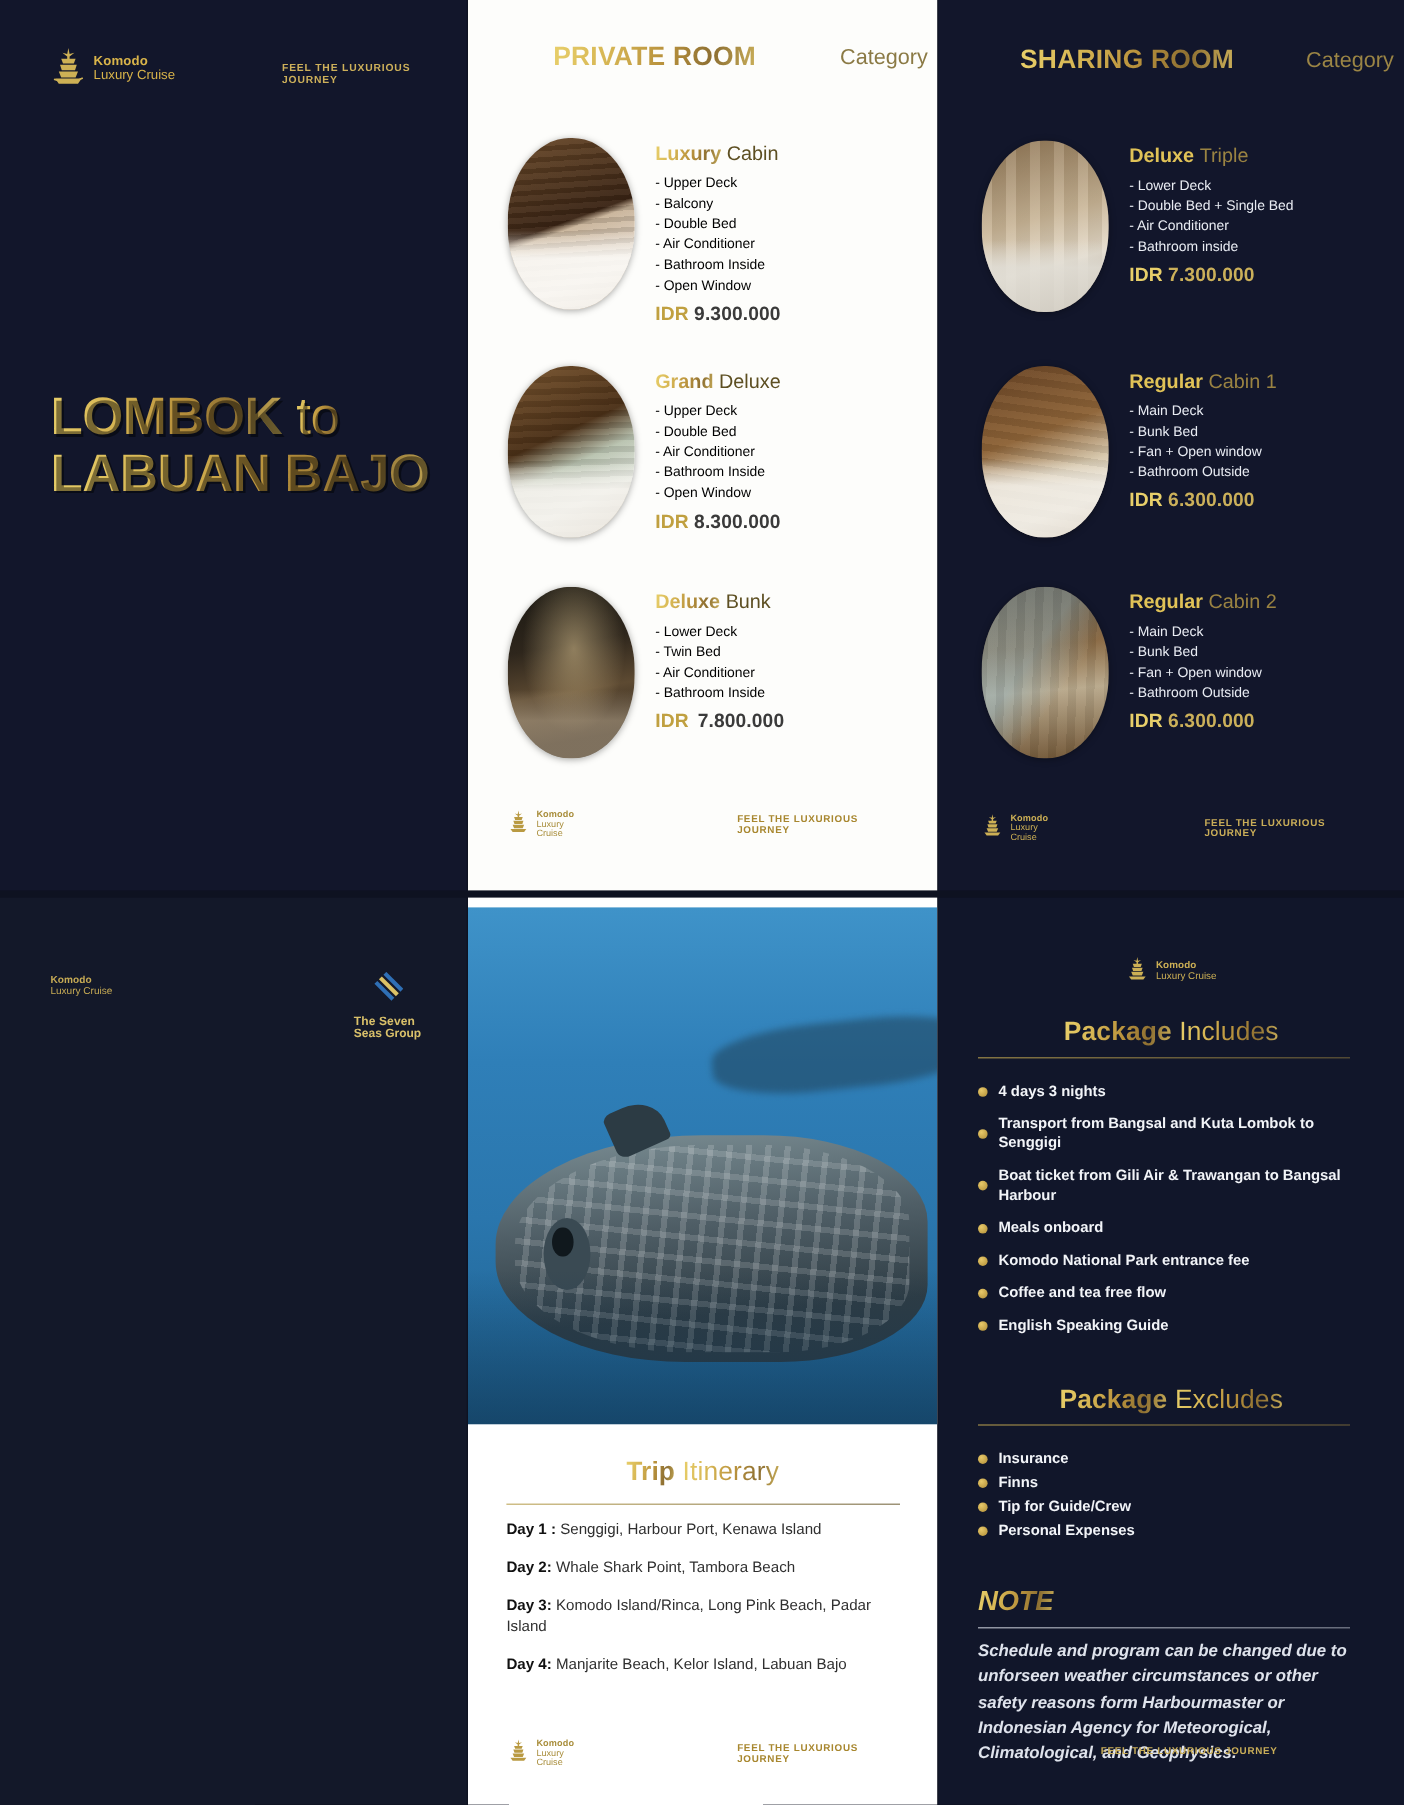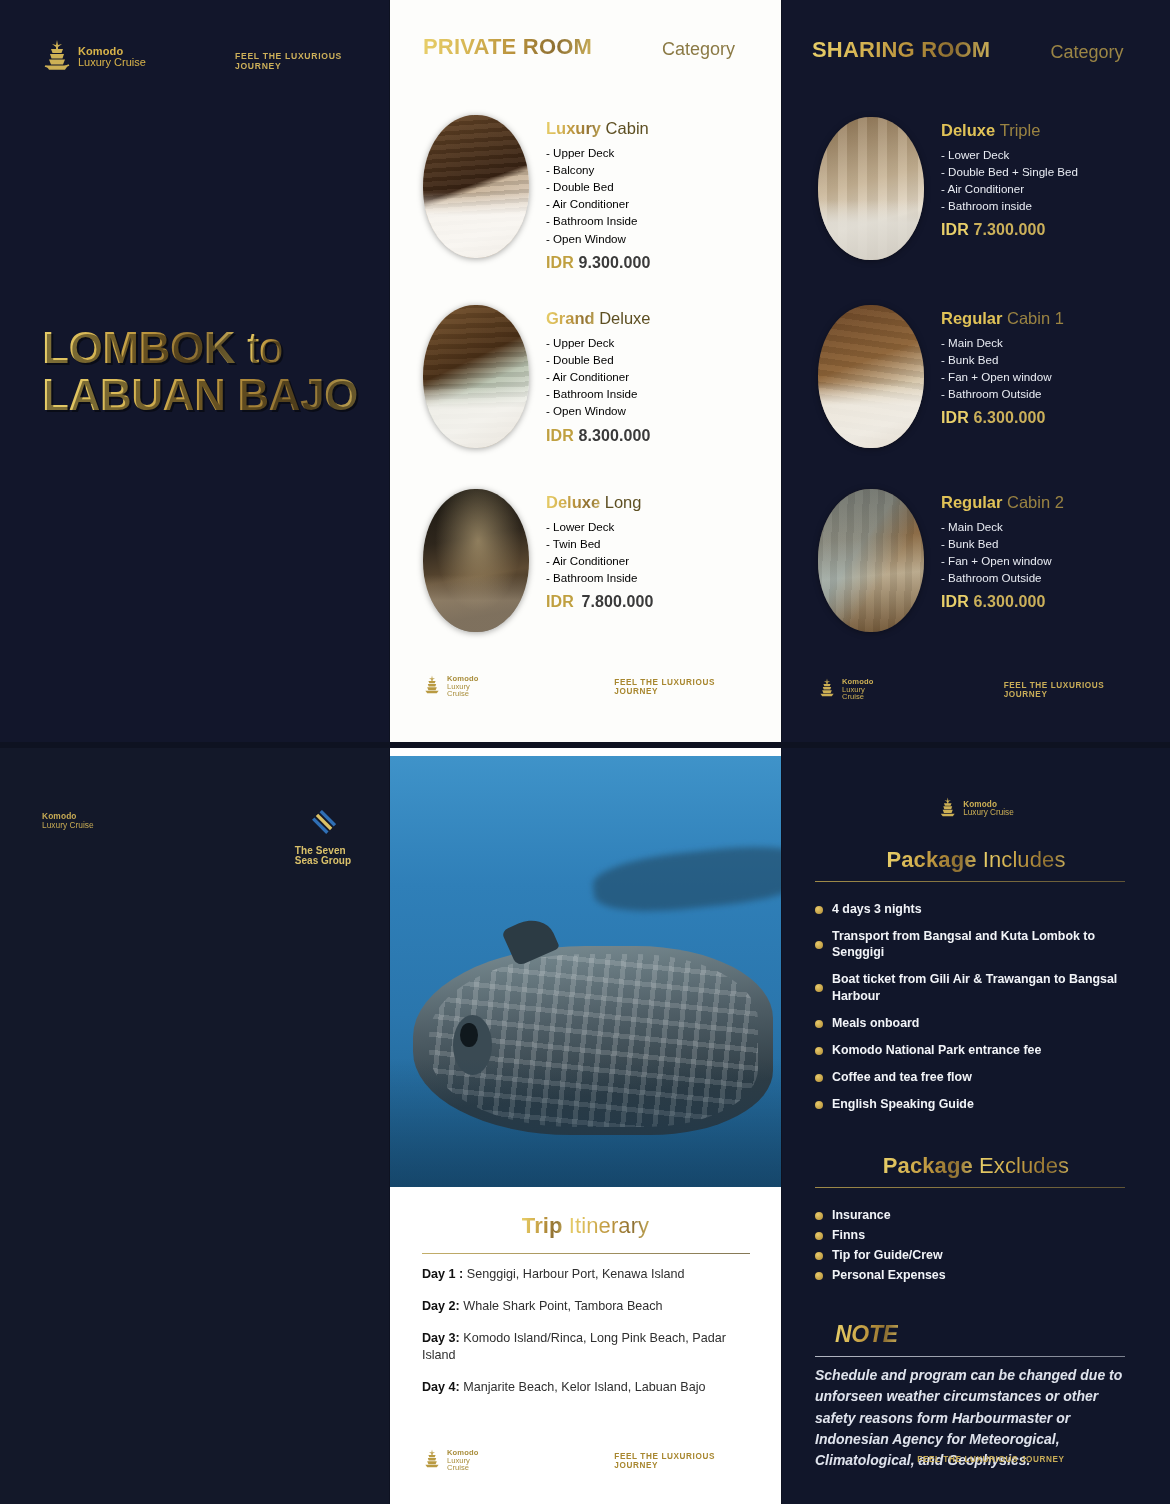--- a/index.html
+++ b/index.html
@@ -42,21 +42,21 @@
   #cover-logo { position:absolute; left:42px; top:38px; }
   #cover-tag  { position:absolute; left:205px; top:51px; font-size:8.6px; color:#cdb05a; }
   #cover-title {
     position:absolute; left:42px; top:325px; width:330px;
     font-weight:800; font-size:44px; line-height:1.06; letter-spacing:-0.4px;
     text-shadow: 2px 2px 0 rgba(0,0,0,.45);
   }
   #cover-title .thin { font-weight:400; }
 
   
-  .col-head { position:absolute; display:flex; align-items:flex-end; }
+  .col-head { position:absolute; display:flex; align-items:center;margin-left:38px; }
   .col-head .main { font-weight:800; font-size:22px; letter-spacing:.2px; }
   .col-head .cat  { font-weight:400; font-size:18px; }
 
   .room { position:absolute; display:flex; gap:17px; }
   .room .thumb {
     flex:0 0 auto; width:106px; height:143px;
     border-radius:52px/70px; overflow:hidden; position:relative;
     box-shadow:0 1px 6px rgba(0,0,0,.35);
   }
   .room .thumb .ph { position:absolute; inset:0; }
@@ -189,21 +189,21 @@
 
     <div class="room" style="left:33px; top:489px;">
       <div class="thumb">
         <div class="ph" style="background:linear-gradient(170deg,#1b1812,#2e261c 35%,#5d4a32 60%,#2a2119 85%);"></div>
         <div class="ph" style="background:radial-gradient(ellipse at 52% 36%, rgba(255,228,170,.45), rgba(0,0,0,0) 55%);"></div>
         <div class="ph" style="background:linear-gradient(0deg,rgba(196,178,150,.55) 0 22%,rgba(0,0,0,0) 40%);"></div>
       </div>
       <div class="info">
         <div class="title">
           <span class="goldgrad">Deluxe</span>
-          <span class="t2" style="color:#5d4f22">Long</span>
+          <span class="t2" style="color:#5d4f22">Bunk</span>
         </div>
         <ul>
           <li>- Lower Deck</li>
           <li>- Twin Bed</li>
           <li>- Air Conditioner</li>
           <li>- Bathroom Inside</li>
         </ul>
         <div class="price">
           <span class="cur" style="color:#c0a040">IDR</span>
           <span style="color:#3a3a3a; margin-left:3px">7.800.000</span>
@@ -492,20 +492,20 @@
       <div class="bullet-row">
         <span class="dot"></span>
         <span class="txt">Tip for Guide/Crew</span>
       </div>
       <div class="bullet-row">
         <span class="dot"></span>
         <span class="txt">Personal Expenses</span>
       </div>
     </div>
 
-    <div id="note-title" class="goldgrad" style="position:absolute; left:33px; top:573px;margin-left:20px;">NOTE</div>
+    <div id="note-title" class="goldgrad" style="position:absolute; left:33px; top:573px;">NOTE</div>
     <div class="rule" style="position:absolute; left:33px; top:608px; width:310px; background:linear-gradient(90deg,#cfd3dd,#8f94a1);"></div>
     <div id="note-body" style="position:absolute; left:33px; top:617px; width:312px;">Schedule and program can be changed due to unforseen weather circumstances or other safety reasons form Harbourmaster or Indonesian Agency for Meteorogical, Climatological, and Geophysics.</div>
 
     <div class="tagline ftag" style="position:absolute; left:0; right:0; top:707px; text-align:center;">FEEL THE LUXURIOUS JOURNEY</div>
   </div>
 
 </div>
 
 </body></html>

